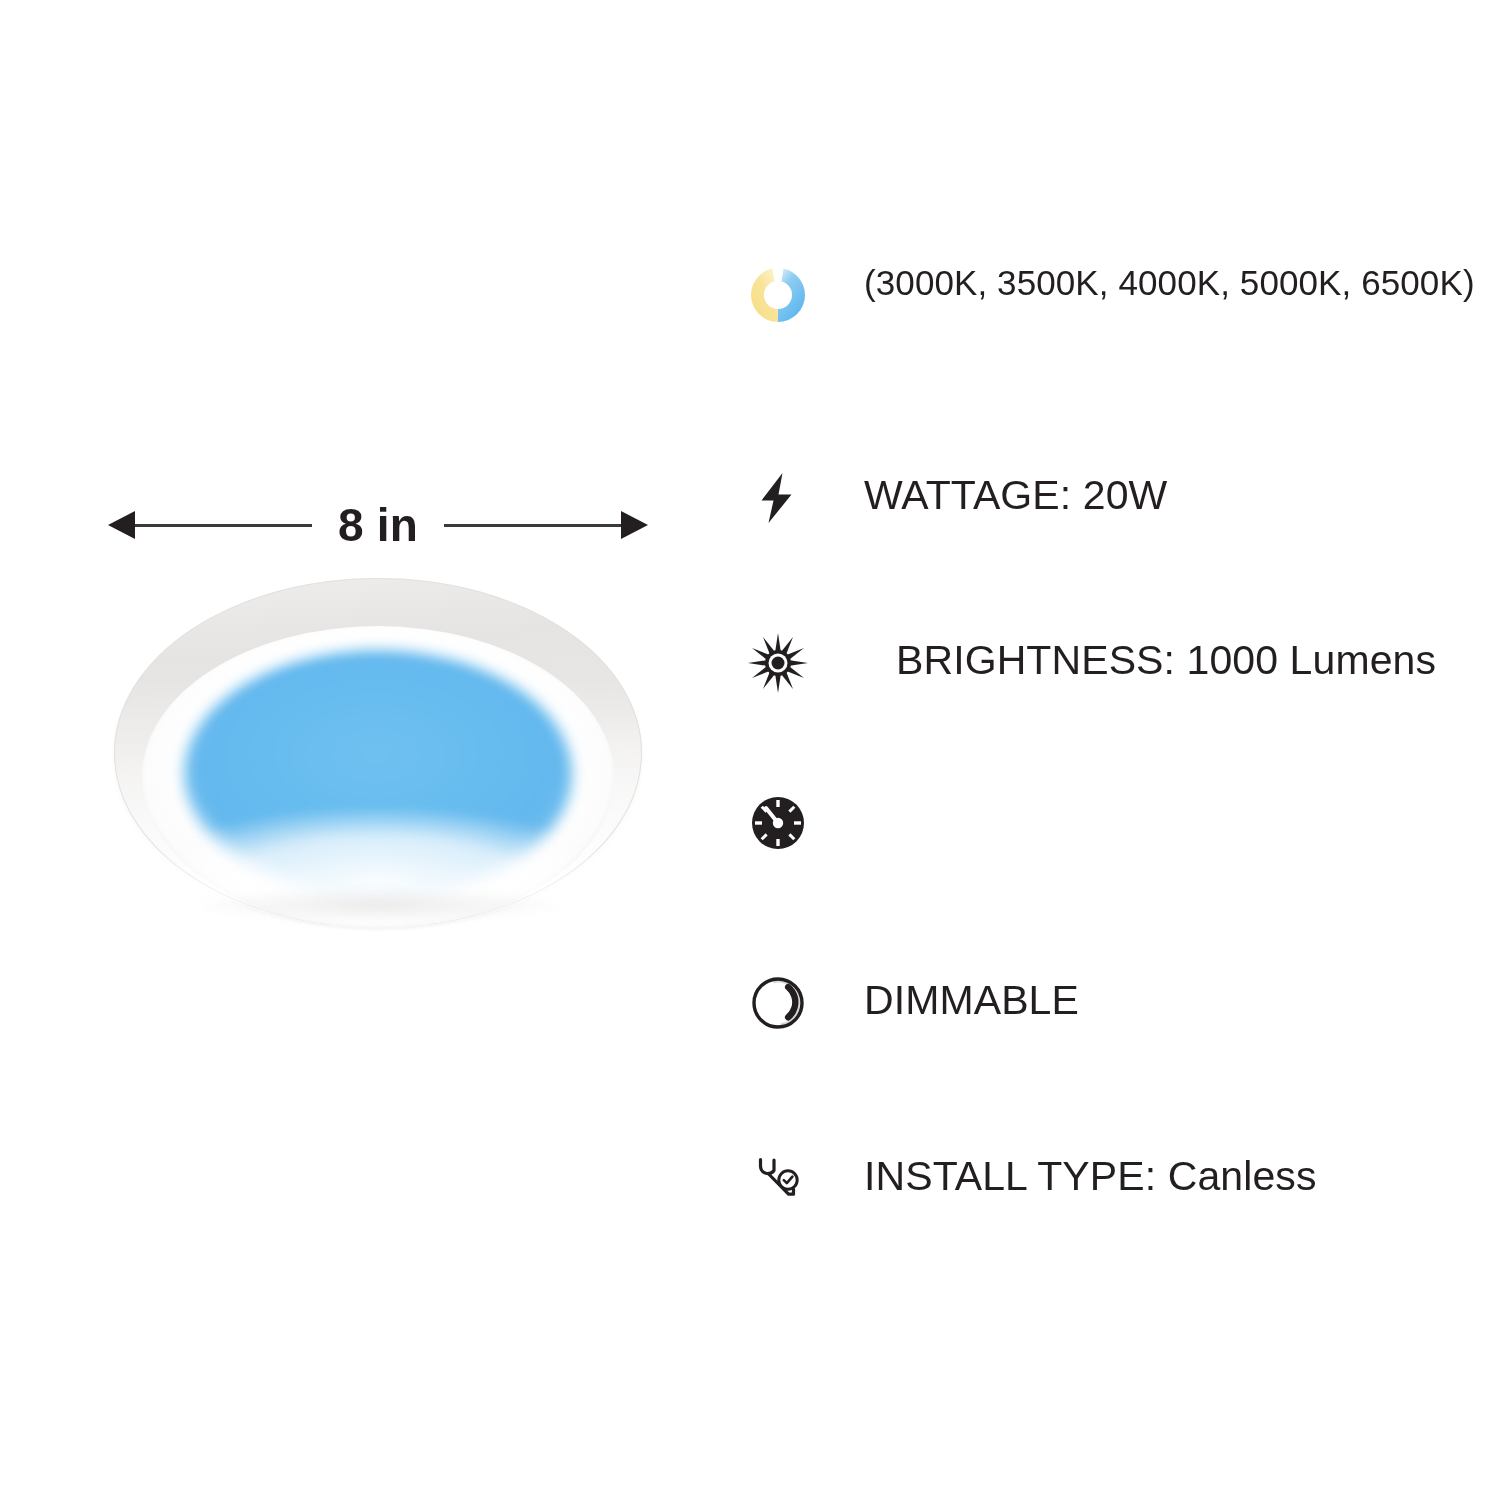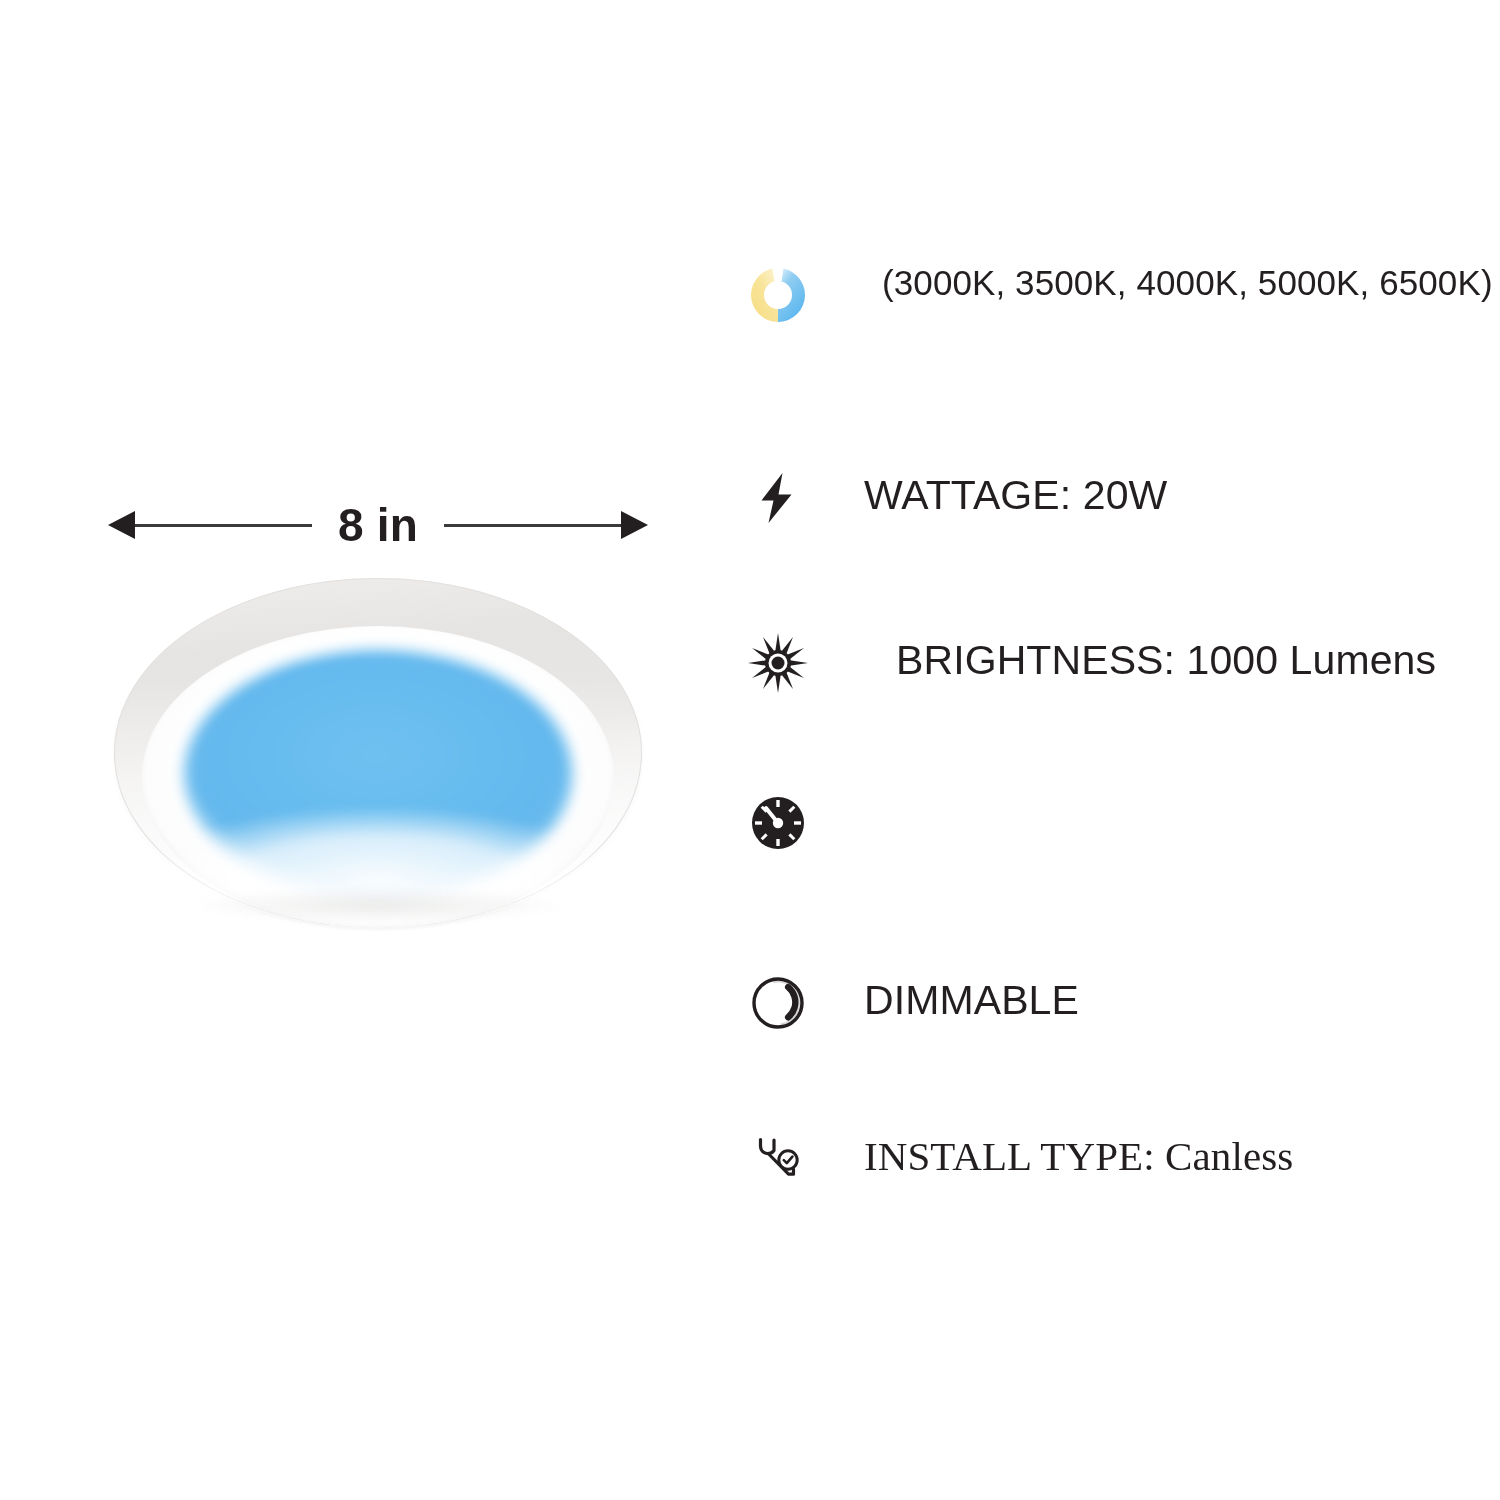--- a/index.html
+++ b/index.html
@@ -237,30 +237,29 @@
     letter-spacing: 0.1px;
     white-space: nowrap;
   }
   .spec-sub {
     font-size: 35px;
     font-weight: 400;
     line-height: 1.22;
     letter-spacing: 0.1px;
     margin-top: 4px;
     white-space: nowrap;
-    margin-left: 18px;
   }
 
   
   #row-cct        { top: 0px; }
   #row-wattage    { top: 203px; }
   #row-brightness { top: 368px; gap: 32px; }
   #row-life       { top: 528px; }
   #row-dimmable   { top: 708px; }
-  #row-install    { top: 864px; font-family: Liberation Serif, serif; }
+  #row-install    { top: 884px; }
 
   .spec-row .spec-text.two-line { margin-top: -4px; }
   .spec-row.single .spec-text { margin-top: 8px; }
 </style>
 </head>
 <body>
 
 <div class="page">
 
   <div class="product-panel">

